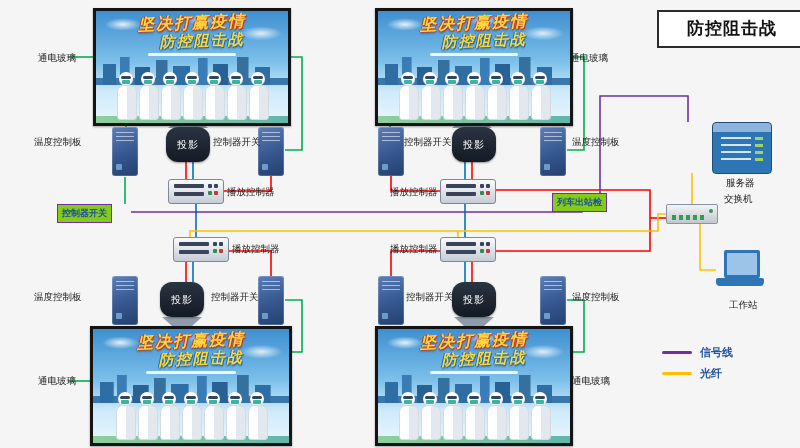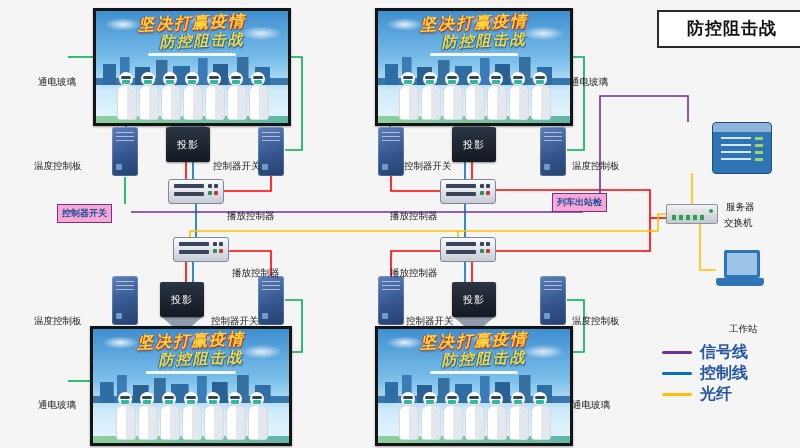--- a/index.html
+++ b/index.html
@@ -44,64 +44,64 @@
     background:linear-gradient(90deg,#ffffff 48%,#e2e8ee 52%); border-radius:7px 7px 3px 3px; }
   .ground { position:absolute; left:0; right:0; bottom:0; height:7px; background:linear-gradient(90deg,#8ecf9c,#5fb7a8); z-index:2; }
 
   
   .cabinet { position:absolute; width:26px; height:49px; z-index:2; border-radius:3px;
     background:linear-gradient(160deg,#5b7fb9 0%,#35568f 55%,#24406f 100%); box-shadow:inset 0 0 0 1px rgba(255,255,255,.18); }
   .cabinet::before { content:""; position:absolute; left:4px; right:4px; top:5px; height:12px;
     background:repeating-linear-gradient(180deg,rgba(255,255,255,.55) 0 1.5px,transparent 1.5px 4px); }
   .cabinet::after { content:""; position:absolute; left:4px; bottom:6px; width:6px; height:6px; background:rgba(160,220,255,.55); border-radius:1px; }
 
-  .projbox { position:absolute; width:44px; height:35px; z-index:2; border-radius:2px;
+  .projbox { position:absolute; width:44px; height:35px; z-index:2; border-radius:12px;
     background:linear-gradient(180deg,#2b3442,#141a24); color:#fff; font-size:10px; letter-spacing:1px;
     display:flex; align-items:center; justify-content:center; box-shadow:0 1px 2px rgba(0,0,0,.4); }
 
   .rack { position:absolute; width:54px; height:23px; z-index:2; border-radius:3px;
     background:linear-gradient(#fafbfc,#c6ccd6); border:1px solid #7e8799; }
   .rack .slot { position:absolute; left:5px; width:30px; height:4px; background:#39445a; border-radius:1px; }
   .rack .slot.s1 { top:4px; } .rack .slot.s2 { top:12px; }
   .rack .ports { position:absolute; right:4px; top:3px; width:12px; height:14px;
     background:radial-gradient(circle at 3px 3px,#39445a 2px,transparent 2.5px),
                radial-gradient(circle at 9px 3px,#39445a 2px,transparent 2.5px),
                radial-gradient(circle at 3px 10px,#2e8f4a 2px,transparent 2.5px),
                radial-gradient(circle at 9px 10px,#c23a3a 2px,transparent 2.5px); }
 
-  .detectbox { position:absolute; z-index:2; background:#f9a8d4; border:1px solid #7030a0; color:#1f4fa0;
+  .detectbox { position:absolute; z-index:2; background:#84cc16; border:1px solid #7030a0; color:#1f4fa0;
     font-size:9px; font-weight:bold; padding:2px 4px; white-space:nowrap; }
 
   .server { position:absolute; left:712px; top:122px; width:58px; height:50px; z-index:2; border-radius:4px;
     background:linear-gradient(180deg,#8fb4dc 0 18%,#2e75b6 18%); border:1px solid #1f4e79; }
   .server::before { content:""; position:absolute; left:8px; right:20px; top:14px; height:28px;
     background:repeating-linear-gradient(180deg,#d6e6f5 0 2px,transparent 2px 7px); }
   .server::after { content:""; position:absolute; right:8px; top:14px; width:8px; height:28px;
     background:repeating-linear-gradient(180deg,#9fd468 0 3px,transparent 3px 7px); }
 
   .switch { position:absolute; left:666px; top:204px; width:50px; height:18px; z-index:2; border-radius:2px;
     background:linear-gradient(#f2f3f5,#c2c7cf); border:1px solid #8a93a3; }
   .switch::before { content:""; position:absolute; left:5px; bottom:3px; right:12px; height:5px;
     background:repeating-linear-gradient(90deg,#2e9e4f 0 4px,transparent 4px 7px); }
   .switch::after { content:""; position:absolute; right:4px; top:4px; width:4px; height:4px; border-radius:50%; background:#2e9e4f; }
 
   .laptop { position:absolute; left:716px; top:250px; width:48px; height:44px; z-index:2; }
   .laptop .scr { position:absolute; left:8px; top:0; width:30px; height:22px; background:#9cc3e8; border:3px solid #2e75b6; border-radius:2px; }
   .laptop .base { position:absolute; left:0; bottom:8px; width:48px; height:8px; background:#2e75b6; border-radius:2px 2px 4px 4px; }
 
   
-  .lbl { position:absolute; z-index:3; font-size:9.5px; color:#1a1a1a; white-space:nowrap;margin-top:24px; }
+  .lbl { position:absolute; z-index:3; font-size:9.5px; color:#1a1a1a; white-space:nowrap; }
   .title-box { position:absolute; left:657px; top:10px; width:138px; z-index:3; background:#fff;
     border:2px solid #2b2b2b; padding:4px 4px; text-align:center; }
   .title-box div { font-size:17px; font-weight:bold; color:#111; line-height:1.5; letter-spacing:1px; }
 
   .legend { position:absolute; left:662px; top:342px; z-index:3; }
   .legend-row { display:flex; align-items:center; height:21px; }
   .legend-line { width:30px; height:3px; border-radius:2px; margin-right:8px; }
-  .legend-label { font-size:16px; font-weight:bold; color:#2456a4; }
+  .legend-label { font-size:11px; font-weight:bold; color:#2456a4; }
 </style>
 </head>
 <body>
 
 <div class="canvas">
 
   <svg class="wires" width="800" height="448">
     <g style="stroke:var(--c-power)">
       <polyline points="68,57 93,57"></polyline>
       <polyline points="285,57 302,57 302,150 285,150"></polyline>
@@ -380,22 +380,18 @@
   <span class="lbl" style="left:726px;top:177px">服务器</span>
   <span class="lbl" style="left:724px;top:193px">交换机</span>
   <span class="lbl" style="left:729px;top:299px">工作站</span>
 
   <div class="legend" id="legend-rows">
       <div class="legend-row">
         <span class="legend-line" style="background: rgb(112, 48, 160);"></span>
         <span class="legend-label">信号线</span>
       </div>
       <div class="legend-row">
-        <span class="legend-line" style="background: rgb(0, 112, 192);"></span>
-        <span class="legend-label">控制线</span>
-      </div>
-      <div class="legend-row">
         <span class="legend-line" style="background: rgb(255, 192, 0);"></span>
         <span class="legend-label">光纤</span>
       </div>
     </div>
 
 </div>
 
 </body></html>

